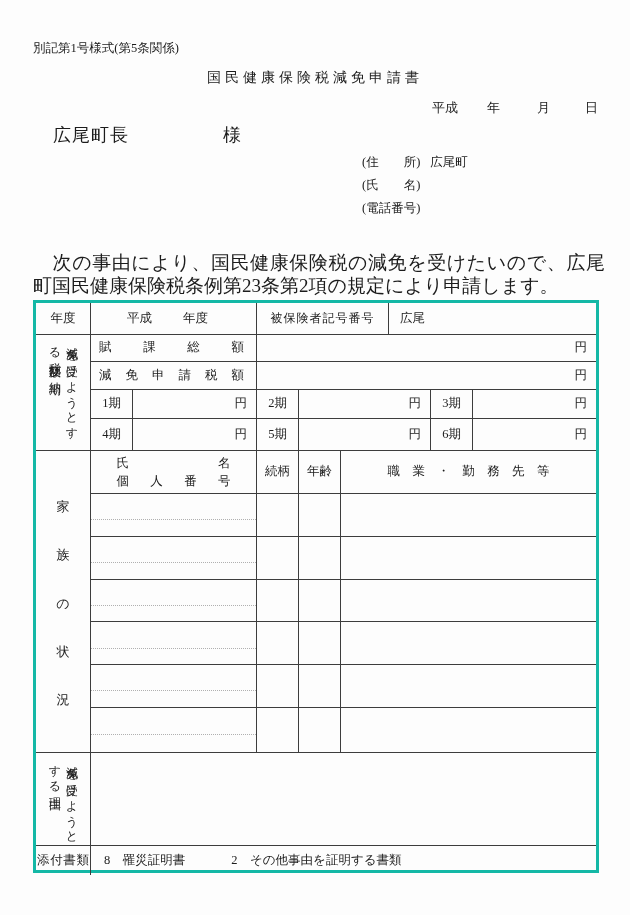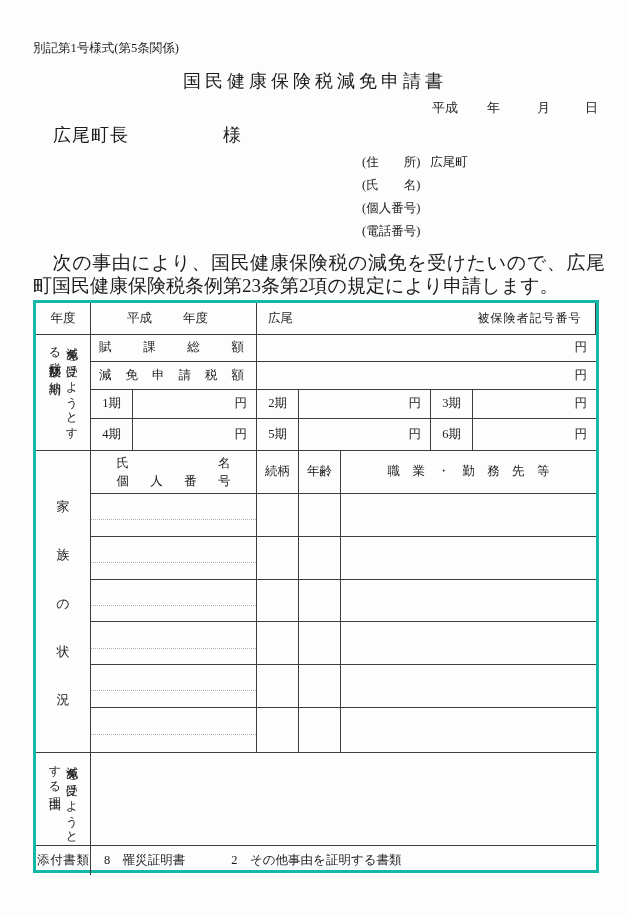--- a/index.html
+++ b/index.html
@@ -4,21 +4,21 @@
 <style>
   html,body{margin:0;padding:0;background:#ffffff;}
   .page{
     position:relative;width:630px;height:915px;background:#fdfdfd;
     font-family:"Liberation Serif","DejaVu Serif",serif;
     color:#1c1c1c;overflow:hidden;
   }
   .abs{position:absolute;}
   
   .form-number{left:33px;top:40px;font-size:12.5px;}
-  .form-title{left:0;top:69px;width:630px;text-align:center;font-size:18px;letter-spacing:4px;}
+  .form-title{left:0;top:69px;width:630px;text-align:center;font-size:14px;letter-spacing:4px;}
   .date-line span{position:absolute;top:0;font-size:13px;}
   .date-line{left:0;top:99px;width:630px;height:16px;}
   .d-era{left:432px;} .d-year{left:487px;} .d-month{left:537px;} .d-day{left:585px;}
   .addressee{left:0;top:123px;width:630px;height:16px;font-size:18px;}
   .a-name{position:absolute;left:53px;top:0;letter-spacing:1px;}
   .a-hon{position:absolute;left:223px;top:0;}
   .applicant{left:362px;top:151px;font-size:12.5px;line-height:23px;}
   .applicant .row{white-space:nowrap;}
   .applicant .val{margin-left:10px;}
   .body-text{left:33px;top:251px;width:572px;font-size:19px;line-height:23px;text-align:justify;}
@@ -91,39 +91,36 @@
   </div>
 
   <div class="abs applicant">
     <div class="row">
       <span>(住　　所)</span><span class="val">広尾町</span>
     </div>
     <div class="row">
       <span>(氏　　名)</span><span class="val"></span>
     </div>
     <div class="row">
-      <span>(個人番号)</span><span class="val"></span>
-    </div>
-    <div class="row">
       <span>(電話番号)</span><span class="val"></span>
     </div>
   </div>
 
   <div class="abs body-text">　次の事由により、国民健康保険税の減免を受けたいので、広尾町国民健康保険税条例第23条第2項の規定により申請します。</div>
 
   <div class="abs t">
 
     <div class="trow" style="height:32px;">
       <div class="cell w-nendo center">年度</div>
       <div class="cell w-era">
         <span>平成</span>
         <span class="suf">年度</span>
       </div>
+      <div class="cell w-inslab">被保険者記号番号</div>
       <div class="cell w-insval last">広尾</div>
-      <div class="cell w-inslab">被保険者記号番号</div>
     </div>
 
     <div class="band" style="height:116px;">
       <div class="vcell">
         <span class="vtext vh-tax">減免を受けようとする税額及び納期</span>
       </div>
       <div class="rcol">
         <div class="trow h-b">
           <div class="cell w-taxlab spread">
               <span>賦</span>

